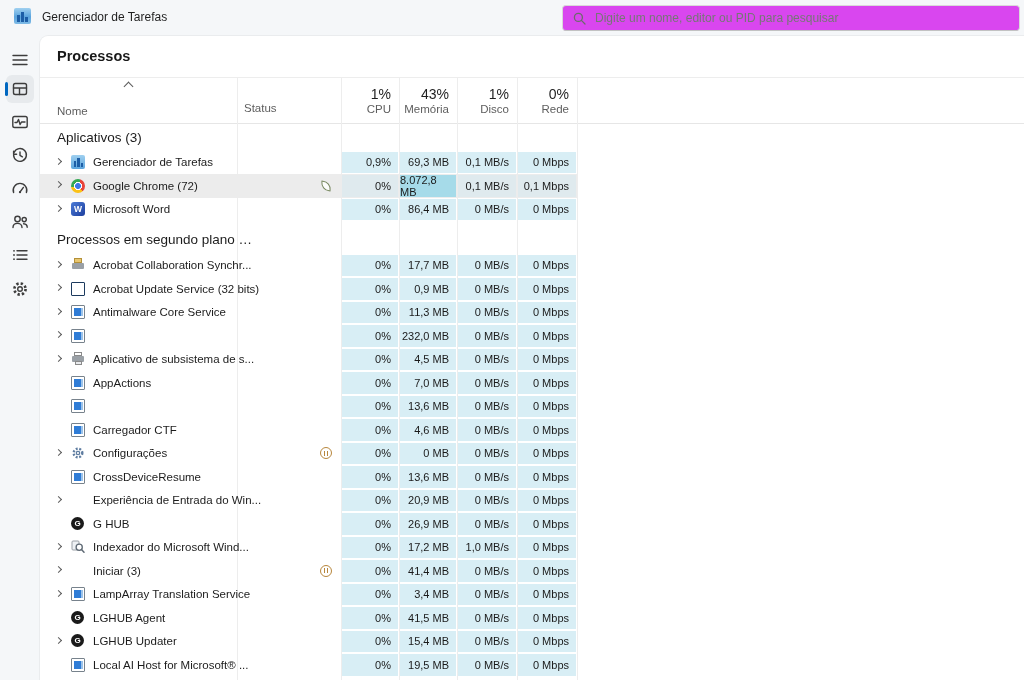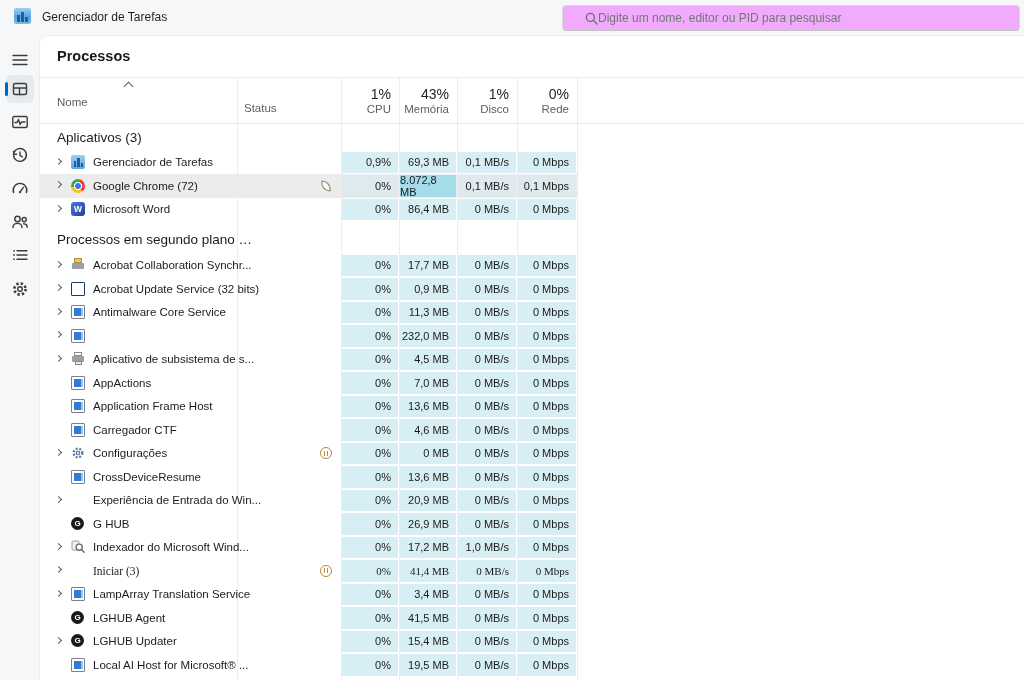--- a/index.html
+++ b/index.html
@@ -5,23 +5,23 @@
   * { margin:0; padding:0; box-sizing:border-box; }
   html,body { width:1024px; height:680px; overflow:hidden; }
   body { font-family:"Liberation Sans","DejaVu Sans",sans-serif; background:#f5f7f9; position:relative; color:#1b1b1b; }
 
   
   .titlebar { position:absolute; left:0; top:0; width:1024px; height:36px; }
   .app-icon { position:absolute; left:14px; top:8px; width:17px; height:16px; border-radius:2px;
               background:linear-gradient(180deg,#9fd0f0 0%,#5ba4dd 55%,#7fbbe6 100%); overflow:hidden; }
   .app-icon i { position:absolute; bottom:2px; background:#1d5ea6; width:3px; }
   .app-title { position:absolute; left:42px; top:10px; font-size:12px; color:#1f1f1f; white-space:nowrap; }
-  .searchbox { position:absolute; left:562px; top:5px; width:458px; height:26px; background:#f0abfc;
+  .searchbox { position:absolute; left:562px; top:5px; width:458px; height:26px; background:#d946ef;
                border:1px solid #d9d9d9; border-bottom-color:#c2c2c2; border-radius:4px;
-               display:flex; align-items:center; padding-left:22px; }
+               display:flex; align-items:center; padding-left:10px; gap:9px; }
   .searchbox input { border:none; outline:none; background:transparent; flex:1; font-size:12px;
                      font-family:inherit; color:#1b1b1b; }
   .searchbox input::placeholder { color:#767676; }
 
   
   .sidebar { position:absolute; left:0; top:36px; width:40px; height:644px; }
   .side-btn { position:absolute; left:6px; width:28px; height:28px; border-radius:6px;
               display:flex; align-items:center; justify-content:center; }
   .side-btn.selected { background:#e7eaed; }
   .side-btn.selected::before { content:""; position:absolute; left:-1px; top:7px; width:3px; height:14px;
@@ -192,21 +192,21 @@
   <div class="tbl-headline"></div>
 
   <div class="vline" style="left:197px"></div>
   <div class="vline" style="left:301px"></div>
   <div class="vline" style="left:359px"></div>
   <div class="vline" style="left:417px"></div>
   <div class="vline" style="left:477px"></div>
   <div class="vline" style="left:537px"></div>
 
   <div class="hdr-sort" style="left:85px"></div>
-  <div class="hdr-name" style="left: 17px; top: 60px;">Nome</div>
+  <div class="hdr-name" style="left: 17px; top: 69px;">Nome</div>
   <div class="hdr-name" style="left: 204px; top: 66px;">Status</div>
 
   <div class="hcol" style="left:302px;width:56px">
     <span class="pct">1%</span>
     <span class="lbl">CPU</span>
   </div>
   <div class="hcol" style="left:360px;width:56px">
     <span class="pct">43%</span>
     <span class="lbl">Memória</span>
   </div>
@@ -350,21 +350,20 @@
         <span class="cell c-disk">0 MB/s</span>
         <span class="cell c-net">0 Mbps</span>
       </div>
       <div class="prow" style="top: 358.5px; height: 23.5px;">
         <span class="picon">
           <div class="ic ic-winblue">
             <i></i>
             <em></em>
           </div>
         </span>
-        <span class="pname">Application Frame Host</span>
         <span class="stat"></span>
         <span class="cell c-cpu">0%</span>
         <span class="cell c-mem">13,6 MB</span>
         <span class="cell c-disk">0 MB/s</span>
         <span class="cell c-net">0 Mbps</span>
       </div>
       <div class="prow" style="top: 382px; height: 23.5px;">
         <span class="picon">
           <div class="ic ic-winblue">
             <i></i>
@@ -440,21 +439,21 @@
             <circle cx="8.2" cy="7.2" r="3.1" fill="#fff" stroke="#5f6a75" stroke-width="1.3"></circle>
             <line x1="10.5" y1="9.6" x2="13" y2="12.2" stroke="#5f6a75" stroke-width="1.5" stroke-linecap="round"></line>
           </svg></span>
         <span class="pname">Indexador do Microsoft Wind...</span>
         <span class="stat"></span>
         <span class="cell c-cpu">0%</span>
         <span class="cell c-mem">17,2 MB</span>
         <span class="cell c-disk">1,0 MB/s</span>
         <span class="cell c-net">0 Mbps</span>
       </div>
-      <div class="prow" style="top: 523px; height: 23.5px; font-family: Liberation Serif, serif;">
+      <div class="prow" style="top: 523px; height: 23.5px;">
         <span class="chev"></span>
         <span class="picon">
           <div class="ic ic-blank"></div>
         </span>
         <span class="pname">Iniciar (3)</span>
         <span class="stat">
           <span class="st-pause">
             <i></i>
             <i></i>
           </span>

